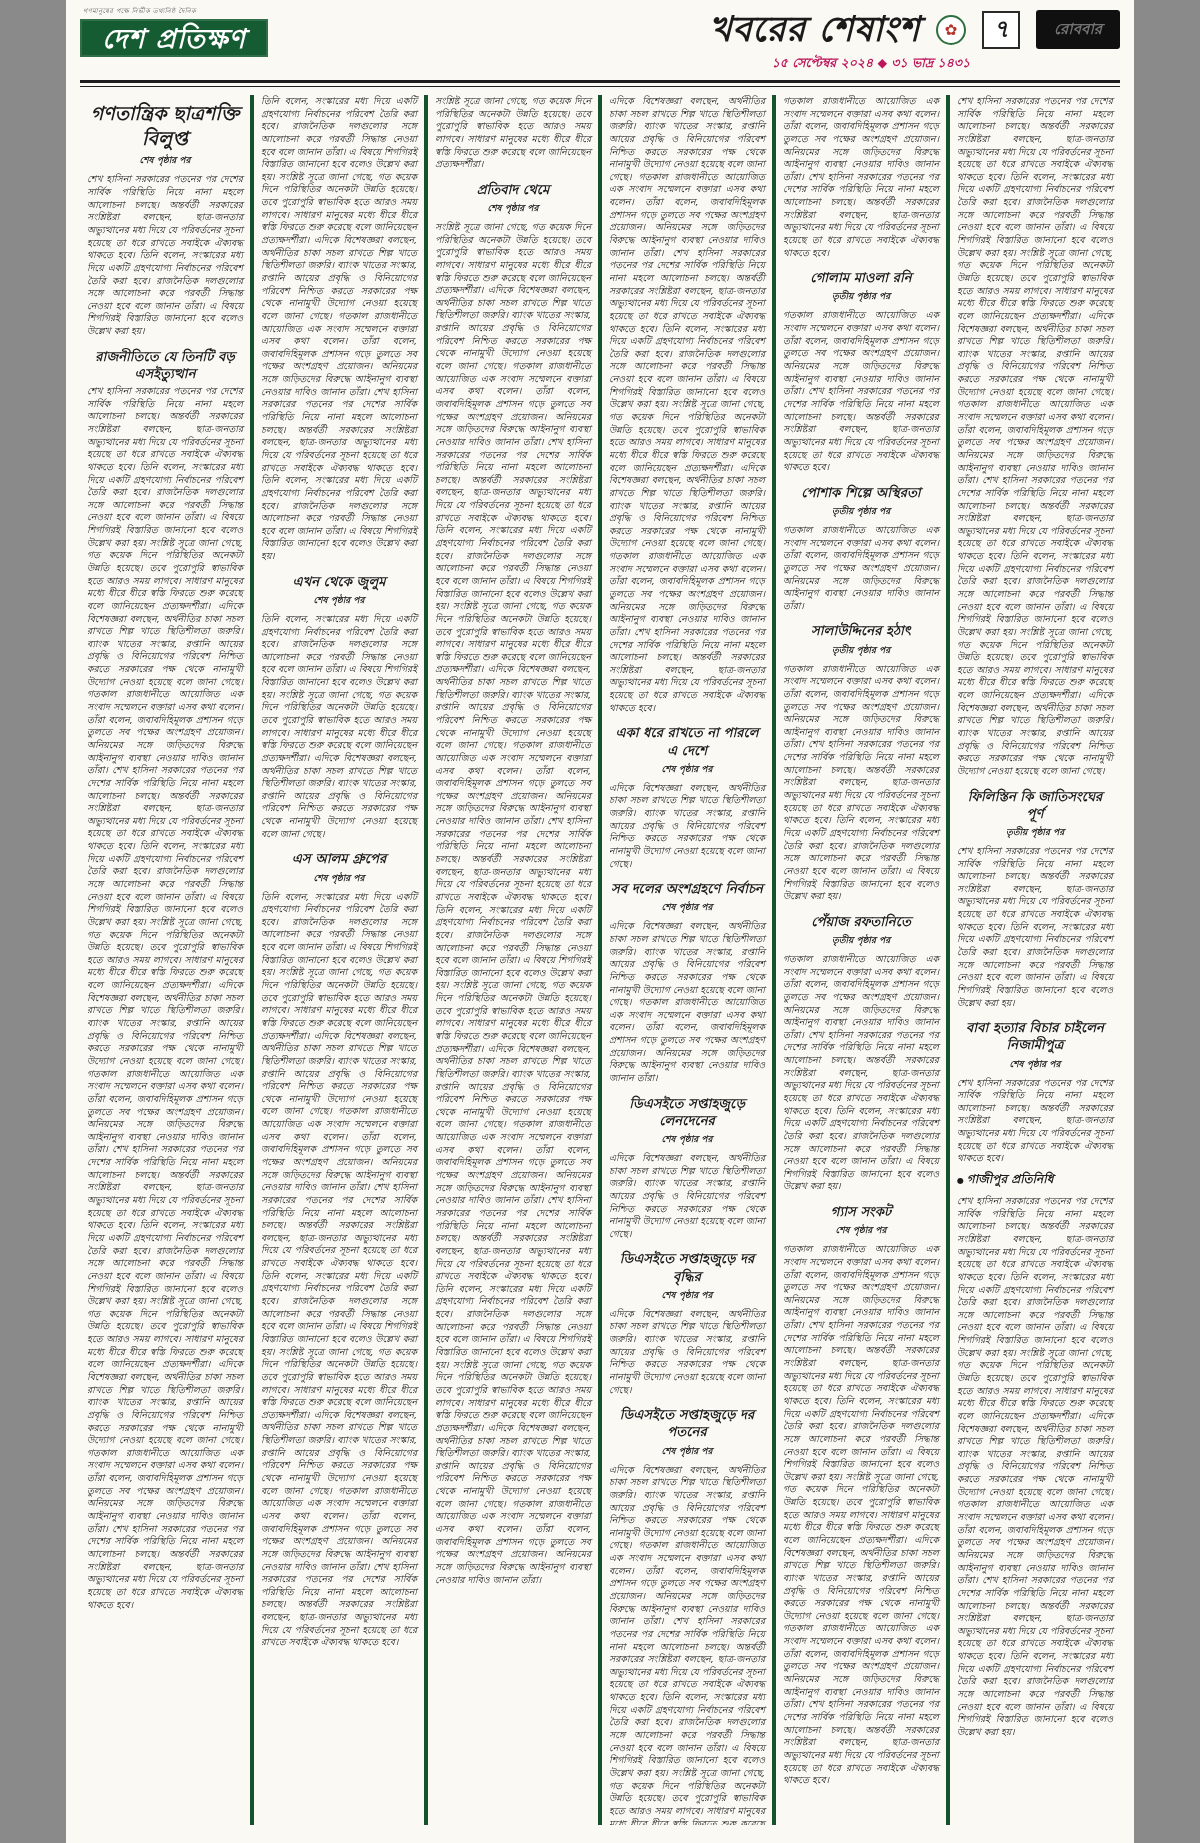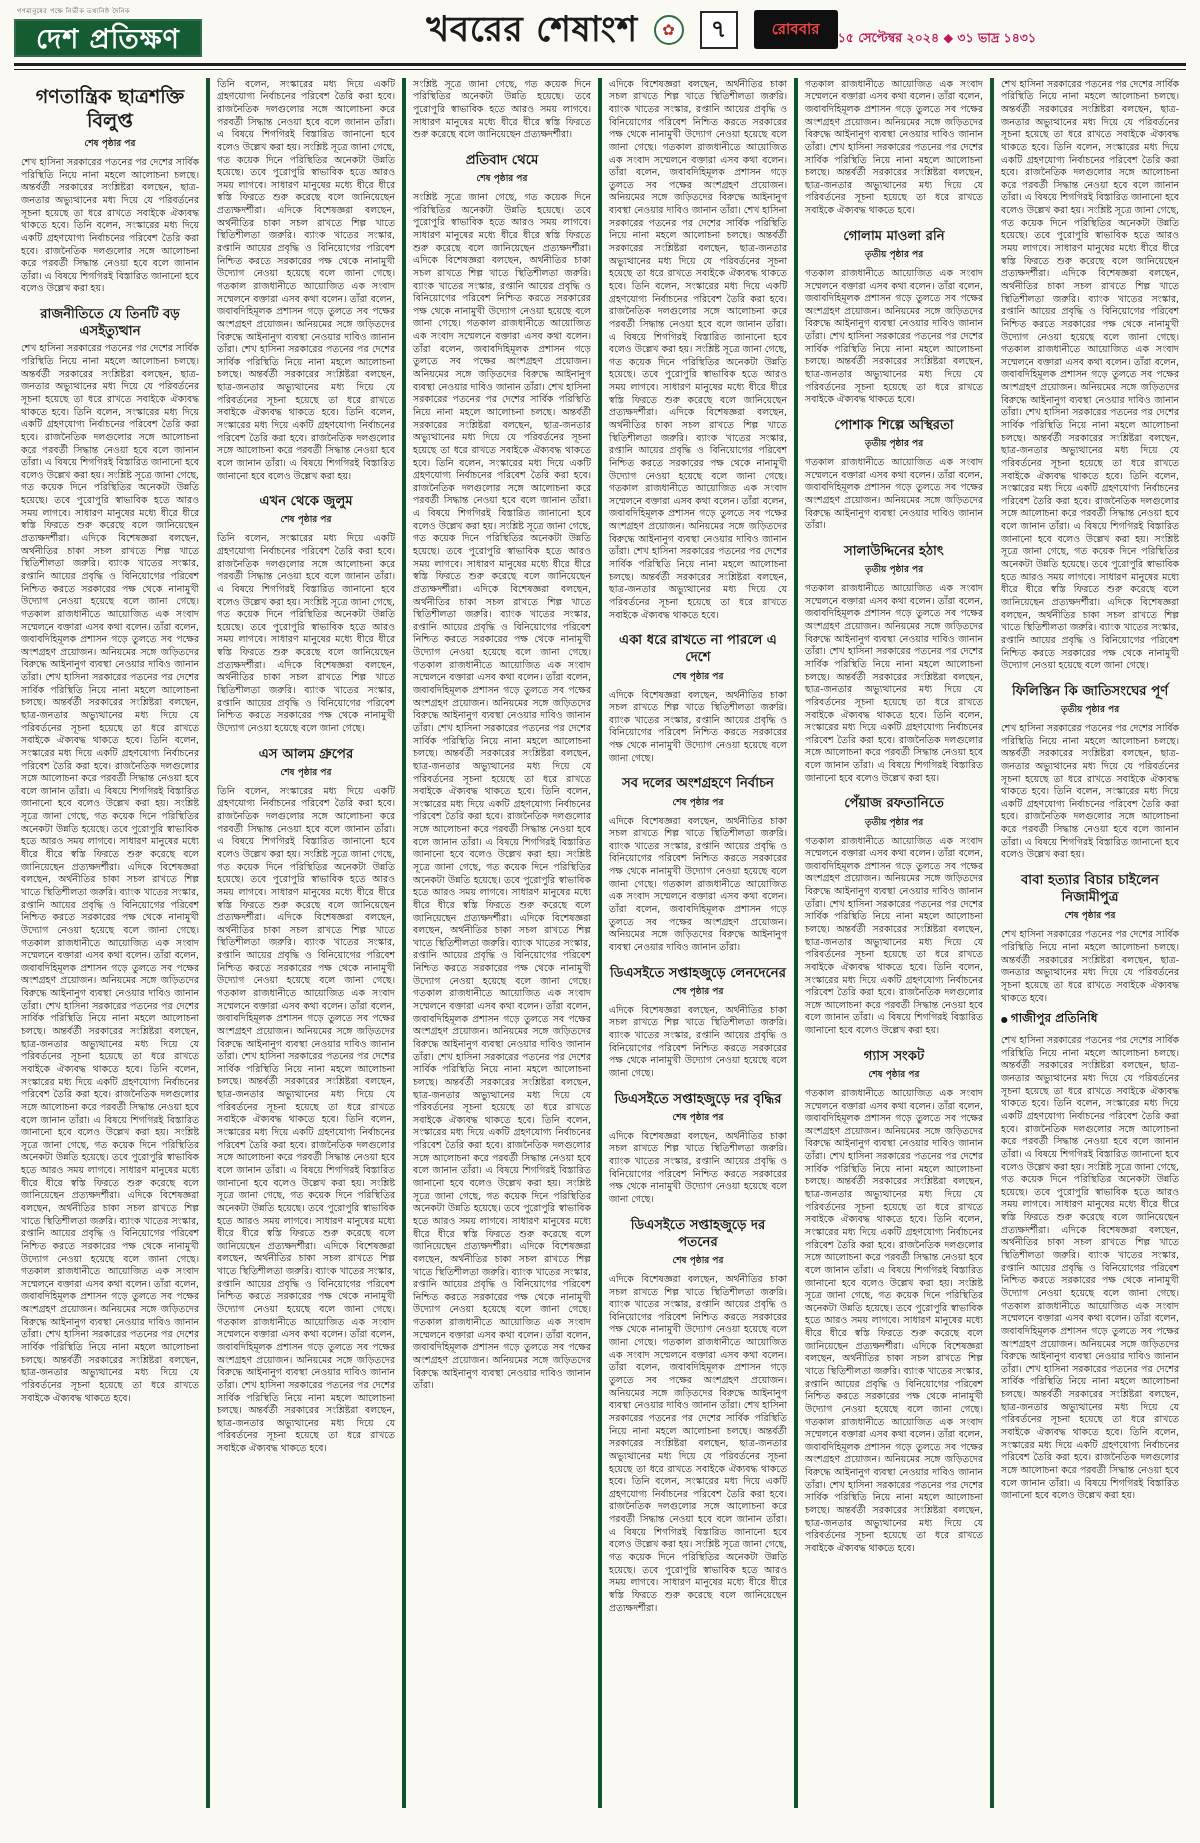--- a/index.html
+++ b/index.html
@@ -1,42 +1,43 @@
 <!DOCTYPE html>
 <html><head>
 <meta charset="utf-8">
 <style>
   html,body{margin:0;padding:0;background:#8a8a8a;}
   .page{
-    position:relative;width:1200px;height:1843px;margin:0 auto;
+    position:relative;width:1068px;height:1843px;margin:0 auto;
     background:#faf9f4;color:#1b1b1b;box-sizing:border-box;
     padding:6px 14px 10px;overflow:hidden;
     font-family:"DejaVu Sans","Liberation Sans",sans-serif;
+    font-style:italic;
   }
   
   .masthead{display:flex;justify-content:space-between;align-items:flex-start;}
   .brand{display:flex;flex-direction:column;}
   .tagline{font-size:6.5px;color:#5a5a5a;margin:0 0 2px 3px;letter-spacing:.5px;}
   .logo{
     background:#155c33;color:#ffffff;font-weight:bold;font-size:27px;
     padding:5px 22px 3px;letter-spacing:1px;line-height:1.1;
     box-shadow:inset 0 0 0 2px rgba(255,255,255,.12);
   }
-  .right{display:flex;flex-direction:row;align-items:flex-end;margin-top:4px;}
+  .right{display:flex;flex-direction:column;align-items:flex-end;margin-top:4px;}
   .rightrow{display:flex;align-items:center;gap:16px;}
   .section-title{font-size:35px;font-weight:bold;letter-spacing:.5px;line-height:1;}
   .ornament{
     width:30px;height:30px;border-radius:50%;border:2px solid #2f6f3e;box-sizing:border-box;
     display:flex;align-items:center;justify-content:center;color:#b3342b;font-size:15px;background:#fff;
   }
   .pagenum{
     width:38px;height:38px;border:2px solid #2a2a2a;box-sizing:border-box;
     display:flex;align-items:center;justify-content:center;font-size:24px;font-weight:bold;background:#fff;
   }
-  .daybox{background:#101010;color:#ef4444;font-size:15px;font-weight:bold;padding:7px 18px;border-radius:3px;}
+  .daybox{background:#101010;color:#737373;font-size:15px;font-weight:bold;padding:7px 18px;border-radius:3px;}
   .dateline{font-size:12.5px;font-weight:bold;margin:5px 150px 0 0;color:#be185d;}
   .rule{border-top:3px solid #1f1f1f;border-bottom:1px solid #1f1f1f;height:3px;margin:6px 0 8px;}
   
   .columns{display:flex;height:1730px;overflow:hidden;}
   .col{flex:1 1 0;padding:0 7px;overflow:hidden;min-width:0;}
   .col + .col{border-left:4px solid #14532d;}
   .h1{font-size:19px;font-weight:bold;text-align:center;margin:6px 0 3px;line-height:1.3;}
   .h{font-size:13.2px;font-weight:bold;text-align:center;margin:10px 0 3px;line-height:1.3;}
   .k{font-size:9px;font-weight:bold;text-align:center;margin:0 0 5px;color:#222;}
   .by{font-size:12px;font-weight:bold;margin:2px 0 5px;}

